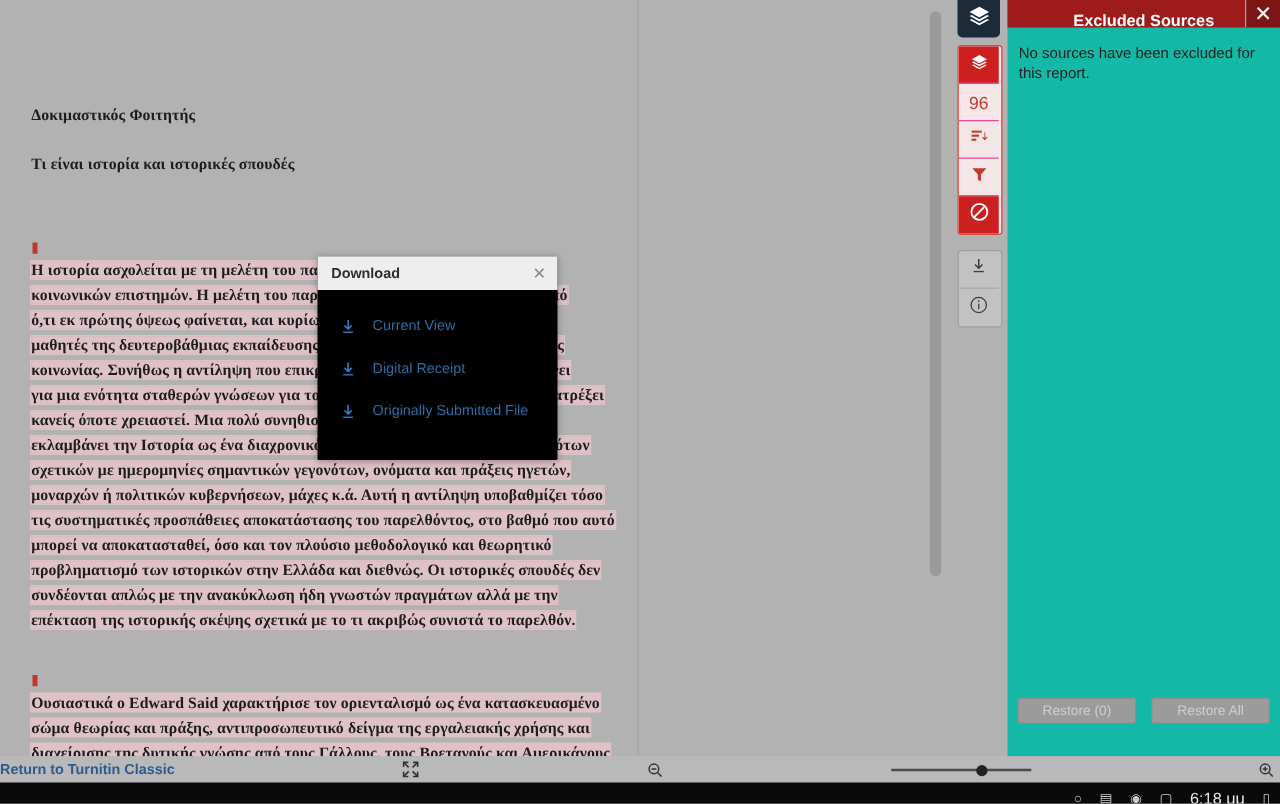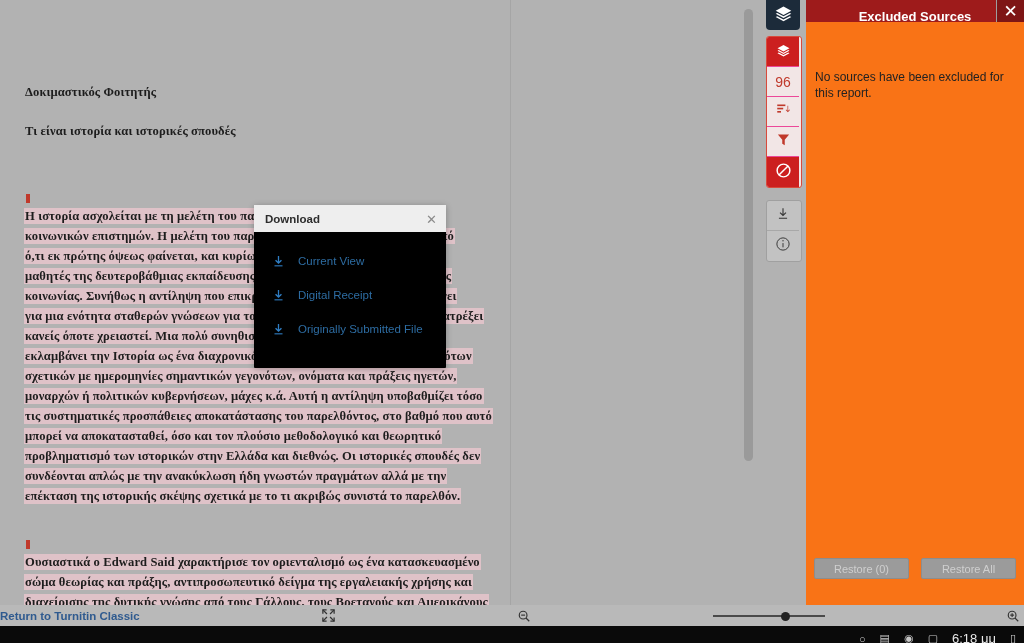--- a/index.html
+++ b/index.html
@@ -97,42 +97,42 @@
     overflow: hidden;
     background: #c2c2c2;
   }
   .rail-group2 .rail-btn { border-bottom: 1px solid #a8a8a8; width: 32px; color: #3b3b3b; }
   .rail-group2 .rail-btn:last-child { border-bottom: none; }
 
   
   .side-panel {
     position: absolute; left: 806px; top: 0;
     width: 218px; height: 605px;
-    background: #f97316;
+    background: #14b8a6;
   }
   .panel-header {
     position: relative;
     height: 22px;
     background: #9e1b1b;
     display: flex; align-items: center; justify-content: center;
     overflow: hidden;
   }
   .panel-title {
     color: #ffffff; font-size: 13px; font-weight: 700;
     position: relative; top: 5px;
   }
   .panel-close {
     position: absolute; right: 0; top: 0;
     width: 28px; height: 22px;
     background: #7e1515;
     display: flex; align-items: center; justify-content: center;
     color: #fff; font-size: 17px; cursor: pointer;
     border-left: 1px solid #9e9e9e;
   }
-  .panel-body { padding: 12px 5px 0 9px; margin-top: 35px; }
+  .panel-body { padding: 12px 5px 0 9px; }
   .panel-empty-msg {
     font-size: 12px; color: #222; line-height: 16px;
   }
   .panel-footer {
     position: absolute; left: 0; bottom: 26px;
     width: 218px;
     display: flex; gap: 12px; padding: 0 8px;
   }
   .restore-btn {
     flex: 1;

